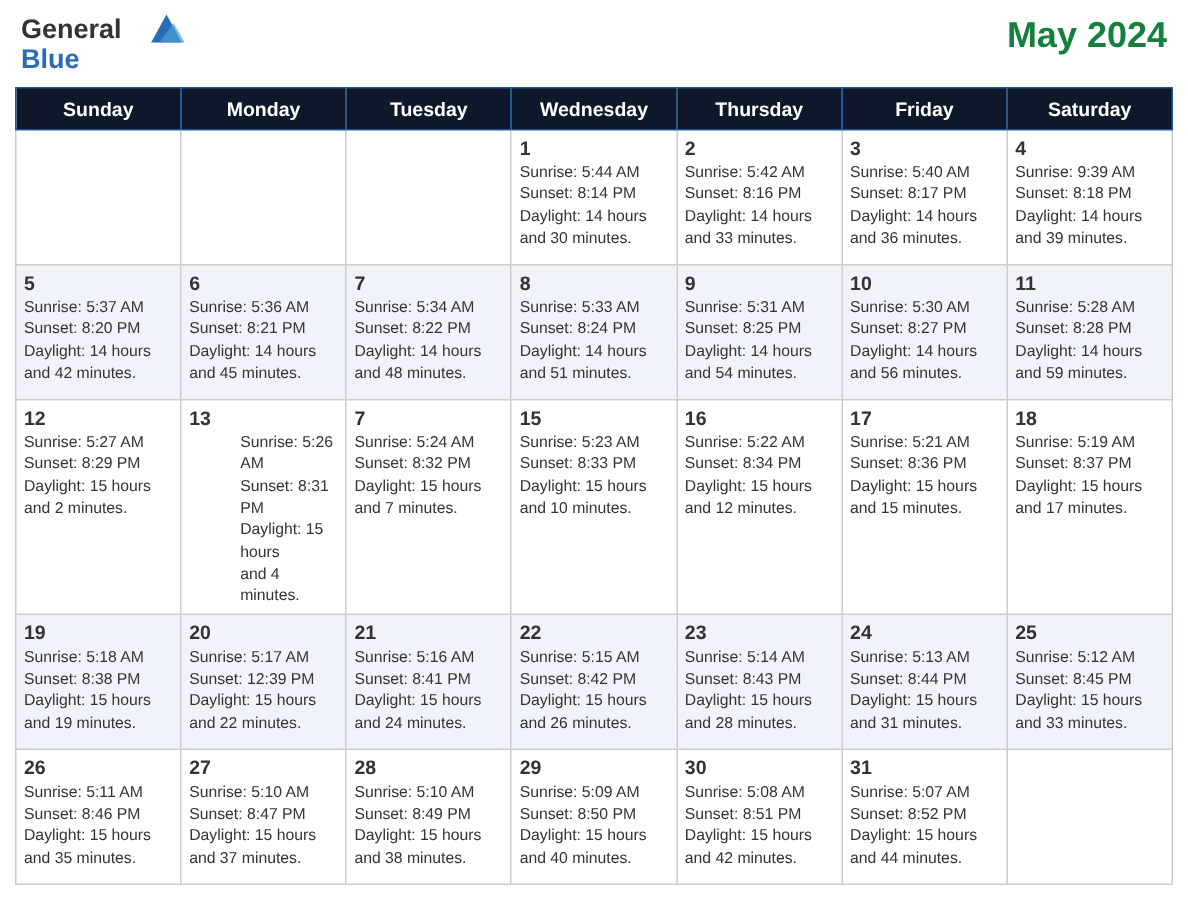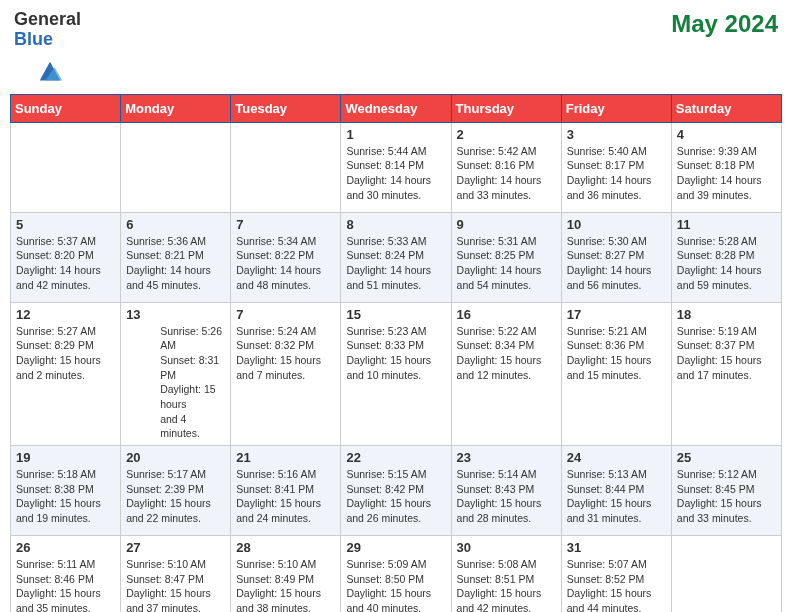--- a/index.html
+++ b/index.html
@@ -12,23 +12,21 @@
     }
     .header {
       display: flex;
       justify-content: space-between;
       align-items: flex-start;
       margin-bottom: 8px;
       padding: 0 4px;
     }
     .logo {
       display: flex;
-      align-items: center;
       gap: 12px;
-      flex-direction: column;
     }
     .logo-text {
       display: flex;
       flex-direction: column;
       line-height: 1.1;
     }
     .logo-general {
       font-size: 18px;
       font-weight: bold;
       color: #333;
@@ -79,21 +77,22 @@
       height: 90px;
     }
     .calendar tr:nth-child(even) td {
       background: #f0f4fa;
     }
     .calendar tr:nth-child(odd) td {
       background: #fff;
     }
     
     .calendar thead tr th {
-      background: #ef4444;
+      background: #0f172a;
+      text-align: center;
     }
     .day-number {
       font-size: 13px;
       font-weight: bold;
       color: #333;
       display: block;
       margin-bottom: 2px;
     }
     .day-info {
       color: #333;
@@ -277,21 +276,21 @@
         <td>
           <span class="day-number">19</span>
           <div class="day-info" style="white-space: pre-line;">Sunrise: 5:18 AM
 Sunset: 8:38 PM
 Daylight: 15 hours
 and 19 minutes.</div>
         </td>
         <td>
           <span class="day-number">20</span>
           <div class="day-info" style="white-space: pre-line;">Sunrise: 5:17 AM
-Sunset: 2:39 PM
+Sunset: 12:39 PM
 Daylight: 15 hours
 and 22 minutes.</div>
         </td>
         <td>
           <span class="day-number">21</span>
           <div class="day-info" style="white-space: pre-line;">Sunrise: 5:16 AM
 Sunset: 8:41 PM
 Daylight: 15 hours
 and 24 minutes.</div>
         </td>

